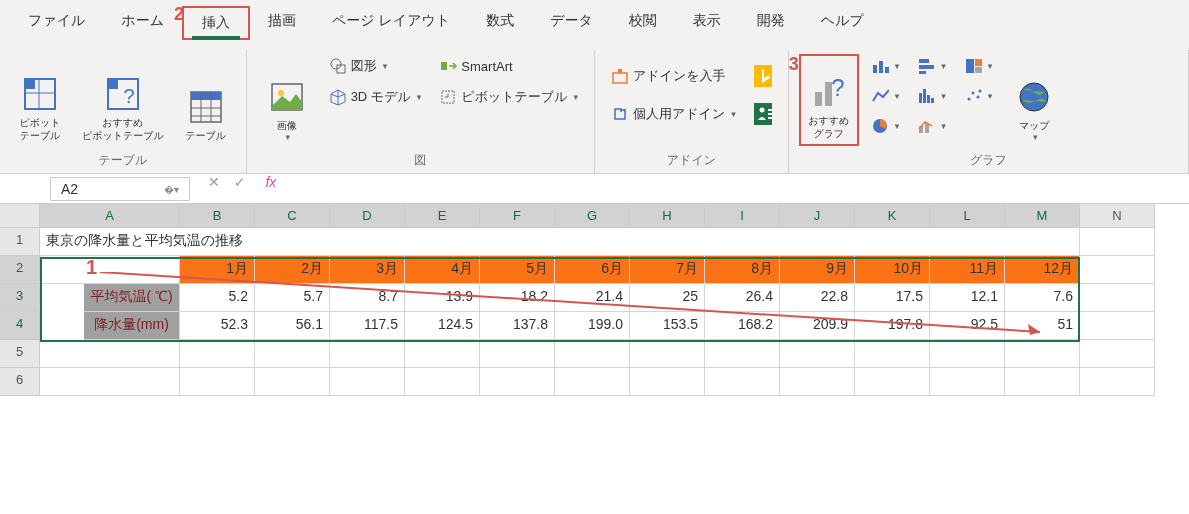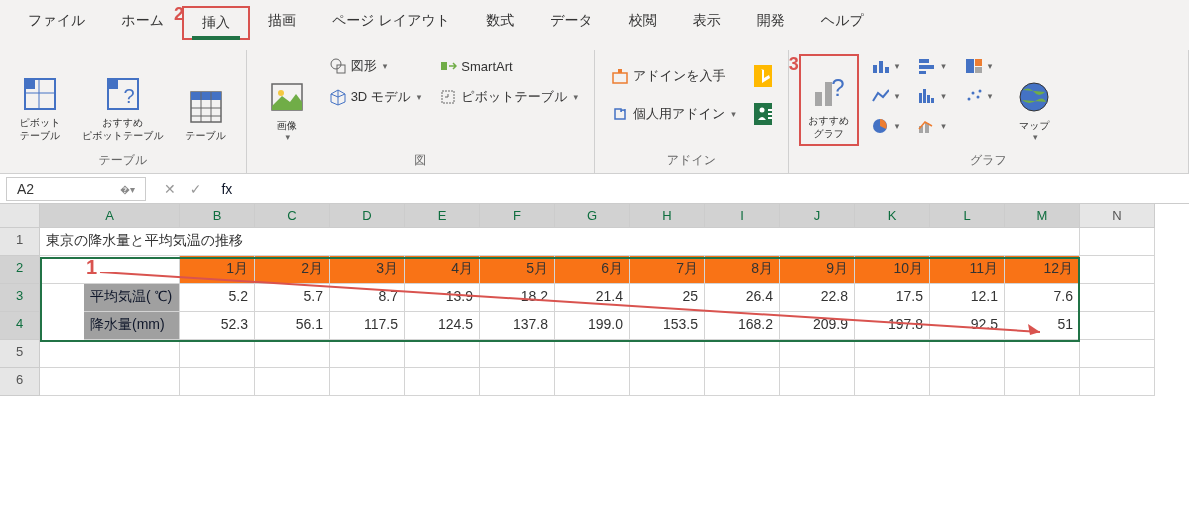--- a/index.html
+++ b/index.html
@@ -21,36 +21,36 @@
 .big-btn .icon { width: 36px; height: 36px; margin-bottom: 4px; display: flex; align-items: center; justify-content: center; }
 .big-btn .label { font-size: 10px; text-align: center; line-height: 1.3; }
 .small-row { display: flex; flex-direction: column; gap: 7px; }
 .small-btn { display: flex; align-items: center; gap: 4px; padding: 3px 6px; cursor: pointer; white-space: nowrap; font-size: 13px; }
 .small-btn .icon { width: 18px; height: 18px; display: inline-flex; align-items: center; justify-content: center; }
 .dd { font-size: 9px; color: #666; margin-left: 2px; }
 .highlighted { border: 2px solid #d9534f; position: relative; }
 .highlighted .callout-num { top: -2px; left: -12px; }
 
 
-.formula-bar { display: flex; align-items: center; border-bottom: 1px solid #ccc; background: #fff; height: 30px; }
+.formula-bar { display: flex; align-items: flex-start; border-bottom: 1px solid #ccc; background: #fff; height: 30px; padding-left: 44px; }
 .name-box { width: 140px; border: 1px solid #ccc; margin: 3px 6px; padding: 3px 10px; font-size: 14px; display:flex; justify-content:space-between; align-items:center;}
 .name-box .dd2 { color:#888; font-size:10px;}
 .fb-icons { display: flex; gap: 14px; padding: 0 12px; color: #999; }
-.fb-fx { color: #0f172a; padding: 0 8px; }
+.fb-fx { font-style: italic; color: #ec4899; padding: 0 8px; }
 .fb-input { flex: 1; border: none; padding: 4px; }
 
 
 .grid { display: grid; grid-template-columns: 40px 140px repeat(12, 75px) 75px; }
 .grid .ch { background: #e6e6e6; border: 1px solid #ccc; border-top: none; border-left: none; text-align: center; padding: 4px 0; font-size: 13px; color: #555; }
 .grid .rh { background: #e6e6e6; border: 1px solid #ccc; border-top: none; border-left: none; text-align: center; padding: 4px 0; font-size: 13px; color: #555; }
 .grid .corner { background: #e6e6e6; border: 1px solid #ccc; border-top: none; border-left: none; }
 .grid .cell { border: 1px solid #d4d4d4; border-top: none; border-left: none; padding: 4px 6px; font-size: 14px; height: 28px; text-align: right; }
 .grid .cell.left { text-align: left; }
 .grid .hdr { background: #f97316; }
-.grid .rowlabel { background: #a0a0a0; color: #0f172a; text-align: left; margin-left: 44px; }
+.grid .rowlabel { background: #a0a0a0; color: #7f1d1d; text-align: center; margin-left: 44px; }
 .grid .ch.sel, .grid .rh.sel { background: #d2d2d2; color:#0f6e3f; }
 
 
 .selection-border { position: absolute; border: 2px solid #217346; pointer-events: none; }
 .grid-wrap { position: relative; }
 
 
 .arrow-overlay { position: absolute; pointer-events: none; }
 .ann-num { position: absolute; color: #d9534f; font-weight: bold; font-size: 20px; }
 

